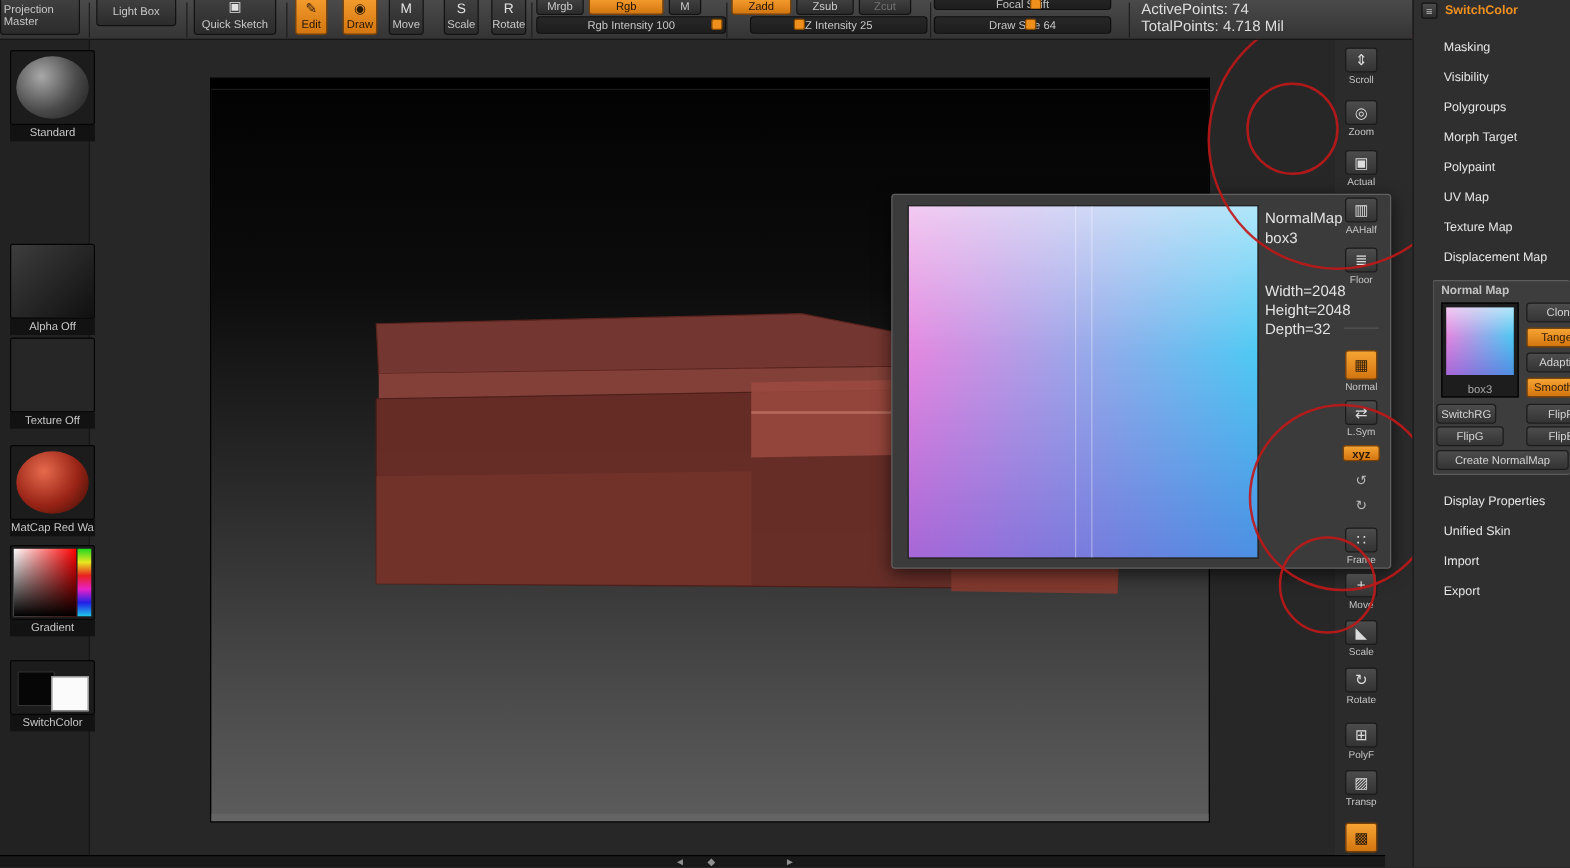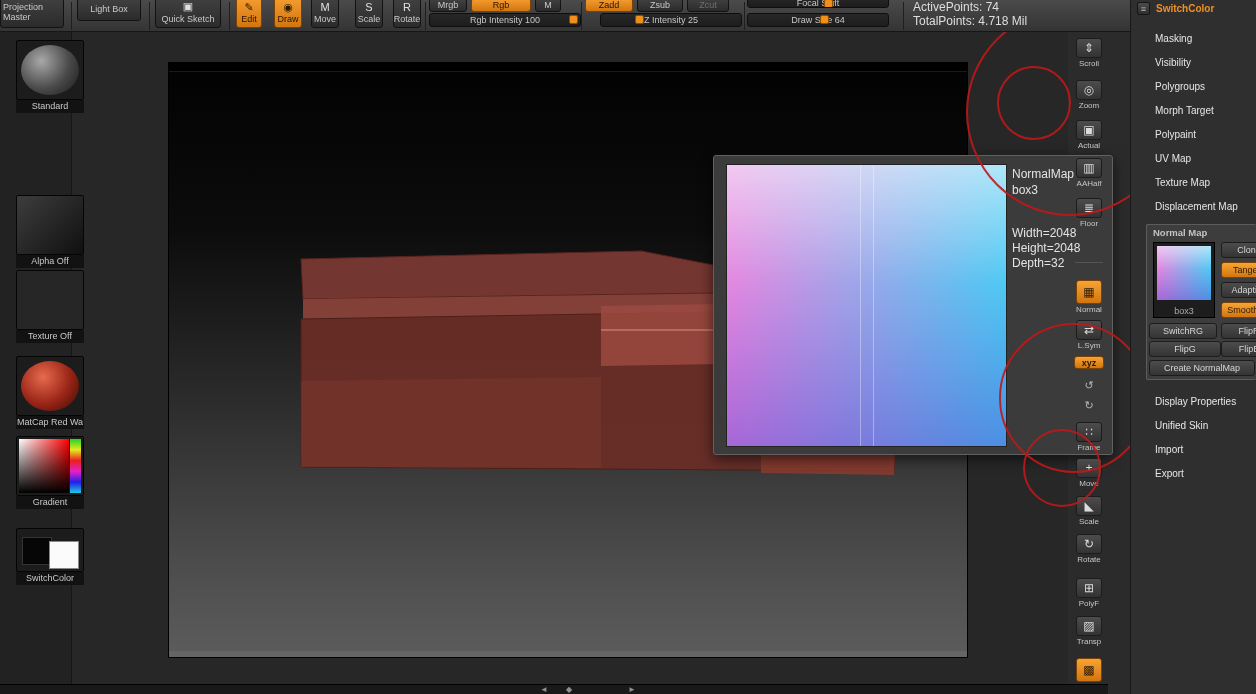--- a/index.html
+++ b/index.html
@@ -14,21 +14,21 @@
 .tbtn.orange .ico{color:#2a1a08}
 .tbtn.disabled{color:#707070}
 .slider{position:absolute;background:linear-gradient(#272727,#1d1d1d);border:1px solid #0e0e0e;border-radius:3px;color:#c6c6c6;font-size:9px;text-align:center;overflow:hidden;cursor:pointer}
 .slider .lab{display:block;line-height:12px;white-space:nowrap}
 .slider .nub{position:absolute;top:1px;width:9px;height:9px;background:#ef8f1c;border:1px solid #8a4d00;border-radius:2px}
 .stat{position:absolute;color:#dedede;font-size:12px;white-space:nowrap}
 .vsep{position:absolute;top:2px;width:1px;height:28px;background:#1f1f1f}
 
 
 #lefttray{position:absolute;left:0;top:32px;width:72px;height:652px;background:#222;z-index:5;border-right:1px solid #161616}
-.tray-item{position:absolute;left:16px;width:68px;cursor:pointer}
+.tray-item{position:absolute;left:8px;width:68px;cursor:pointer}
 .tray-thumb{width:68px;height:60px;background:#1c1c1c;border:1px solid #050505;border-radius:2px;position:relative;overflow:hidden}
 .tray-label{width:68px;height:13px;background:#121212;color:#c9c9c9;font-size:9px;text-align:center;line-height:13px;overflow:hidden;white-space:nowrap}
 .sphere-std{position:absolute;inset:4px;border-radius:50%;background:radial-gradient(circle at 35% 32%,#a8a8a8,#4a4a4a 55%,#1d1d1d 95%)}
 .dots-dot{position:absolute;width:5px;height:5px;border-radius:50%;background:#e8e8e8}
 .alpha-grad{position:absolute;inset:0;background:linear-gradient(135deg,#3d3d3d,#101010)}
 .tex-off{position:absolute;inset:0;background:#262626}
 .sphere-red{position:absolute;inset:4px;border-radius:50%;background:radial-gradient(circle at 38% 32%,#e66a4d,#992416 55%,#3c0e07 95%)}
 .grad-sq{position:absolute;left:2px;top:2px;width:50px;height:54px;background:linear-gradient(to bottom,rgba(0,0,0,0) 0%,#000 100%),linear-gradient(to right,#fff,#f00)}
 .hue-strip{position:absolute;right:2px;top:2px;width:11px;height:54px;background:linear-gradient(to bottom,#20d820,#e8e820,#e82020,#e820c8,#2020e8,#20c8e8)}
 .swatch-black{position:absolute;left:5px;top:8px;width:30px;height:28px;background:#060606;border:1px solid #333}
@@ -323,23 +323,23 @@
   <div id="nm-group">
     <div id="nm-title">Normal Map</div>
     <div id="nm-thumb">
       <div id="nm-thumb-img" class="nmgrad"></div>
       <div id="nm-thumb-label">box3</div>
     </div>
     <div class="nm-btn" style="left:74px;top:17px;width:56px">Clone</div>
     <div class="nm-btn orange" style="left:74px;top:37px;width:56px">Tangent</div>
     <div class="nm-btn" style="left:74px;top:57px;width:56px">Adaptive</div>
     <div class="nm-btn orange" style="left:74px;top:77px;width:56px">SmoothUV</div>
-    <div class="nm-btn" style="left:2px;top:98px;width:68px">SwitchRG</div>
+    <div class="nm-btn" style="left:2px;top:98px;width:48px">SwitchRG</div>
     <div class="nm-btn" style="left:74px;top:98px;width:56px">FlipR</div>
-    <div class="nm-btn" style="left:2px;top:116px;width:72px">FlipG</div>
+    <div class="nm-btn" style="left:2px;top:116px;width:54px">FlipG</div>
     <div class="nm-btn" style="left:74px;top:116px;width:56px">FlipB</div>
     <div class="nm-btn" style="left:2px;top:135px;width:106px">Create NormalMap</div>
   </div>
 
   <div id="bottombar">
     <span class="bb" style="left:540px">◄</span>
     <span class="bb" style="left:566px">◆</span>
     <span class="bb" style="left:628px">►</span>
   </div>
 

